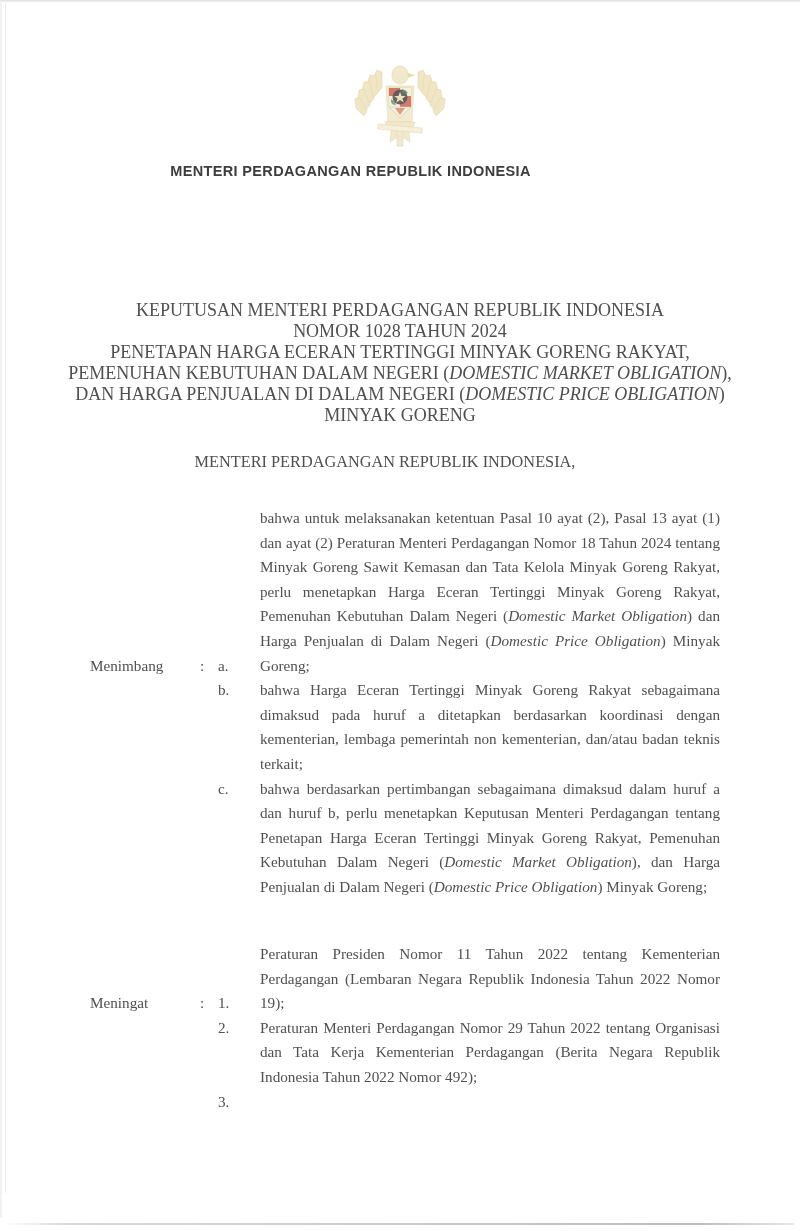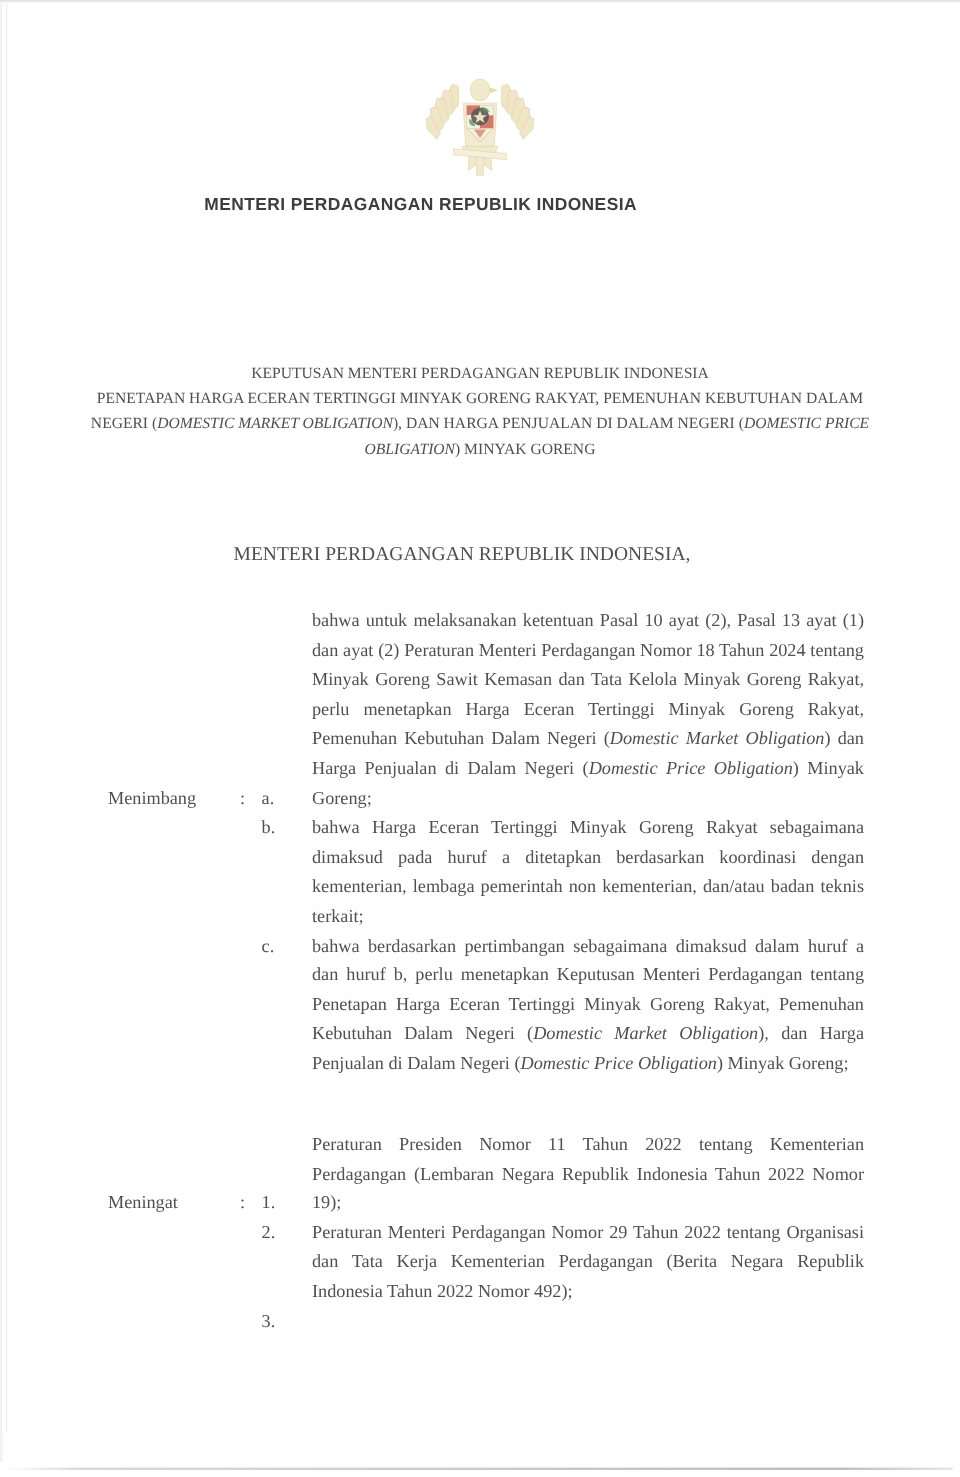--- a/index.html
+++ b/index.html
@@ -79,21 +79,21 @@
     letter-spacing: 0.35px;
     color: #3d3d3d;
   }
 
   
   .title-block {
     position: absolute;
     left: 60px; top: 300px;
     width: 680px;
     text-align: center;
-    font-size: 13px;
+    font-size: 18px;
     line-height: 21px;
     color: #4f4f4f;
   }
   .title-block .tline { display: block; white-space: nowrap; }
   .title-block .sub { white-space: normal; }
   .title-block i { font-style: italic; }
 
   .addressee {
     position: absolute;
     left: 0; top: 452px;
@@ -206,20 +206,21 @@
           <path d="M26 66 L70 70 L70 75 L26 71 Z" fill="#f3ecd2" stroke="#ddcd99" stroke-width="0.6"></path>
         </g>
       </svg>
     </div>
   </div>
 
   <div class="ministry-header">MENTERI PERDAGANGAN REPUBLIK INDONESIA</div>
 
   <div class="title-block">
     <span class="tline">KEPUTUSAN MENTERI PERDAGANGAN REPUBLIK INDONESIA</span>
+    <span class="tline">NOMOR  1028  TAHUN  2024</span>
     <span class="sub"><span>PENETAPAN HARGA ECERAN TERTINGGI MINYAK GORENG RAKYAT, PEMENUHAN KEBUTUHAN DALAM NEGERI (</span><i>DOMESTIC MARKET OBLIGATION</i><span>), DAN HARGA PENJUALAN DI DALAM NEGERI (</span><i>DOMESTIC PRICE OBLIGATION</i><span>) MINYAK GORENG</span></span>
   </div>
 
   <div class="addressee">MENTERI PERDAGANGAN REPUBLIK INDONESIA,</div>
 
   <div class="clause" style="top:506px;">
     <div class="clause-row">
       <div class="clause-label">Menimbang</div>
       <div class="clause-colon">:</div>
       <div class="clause-marker">a.</div>

